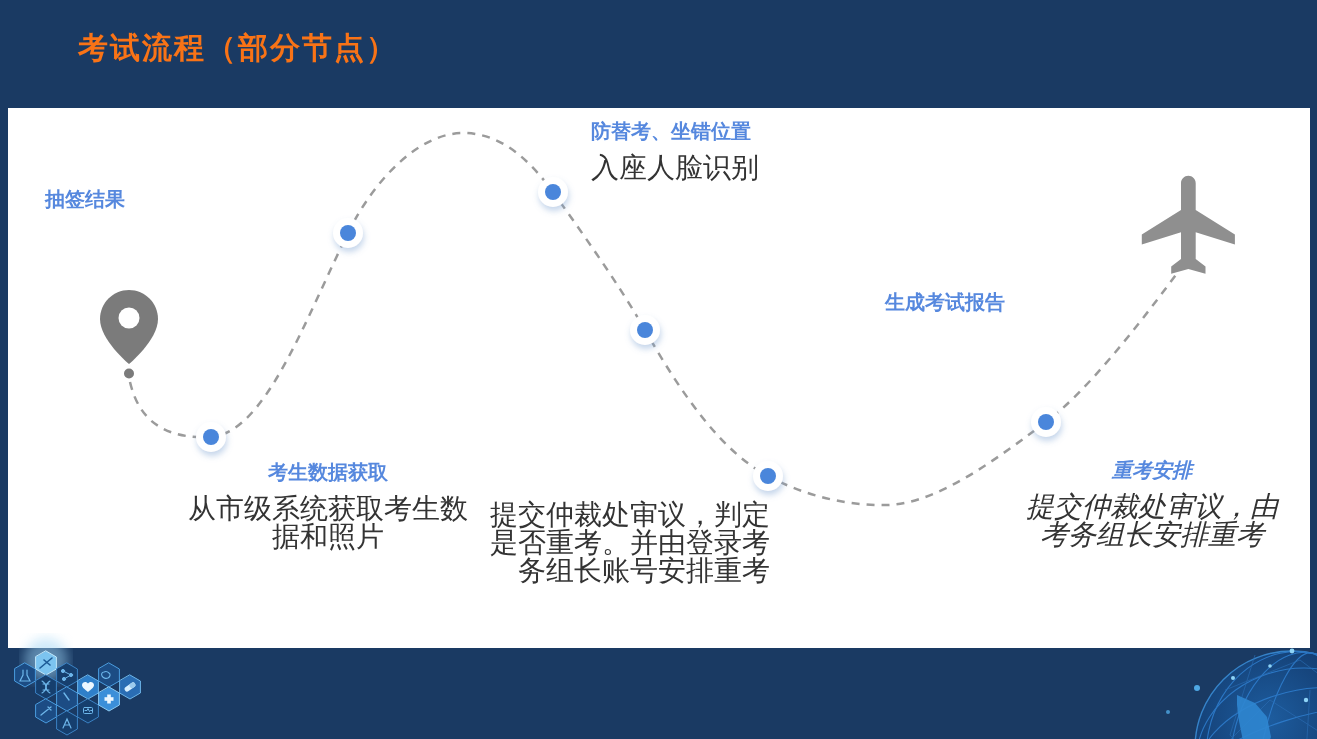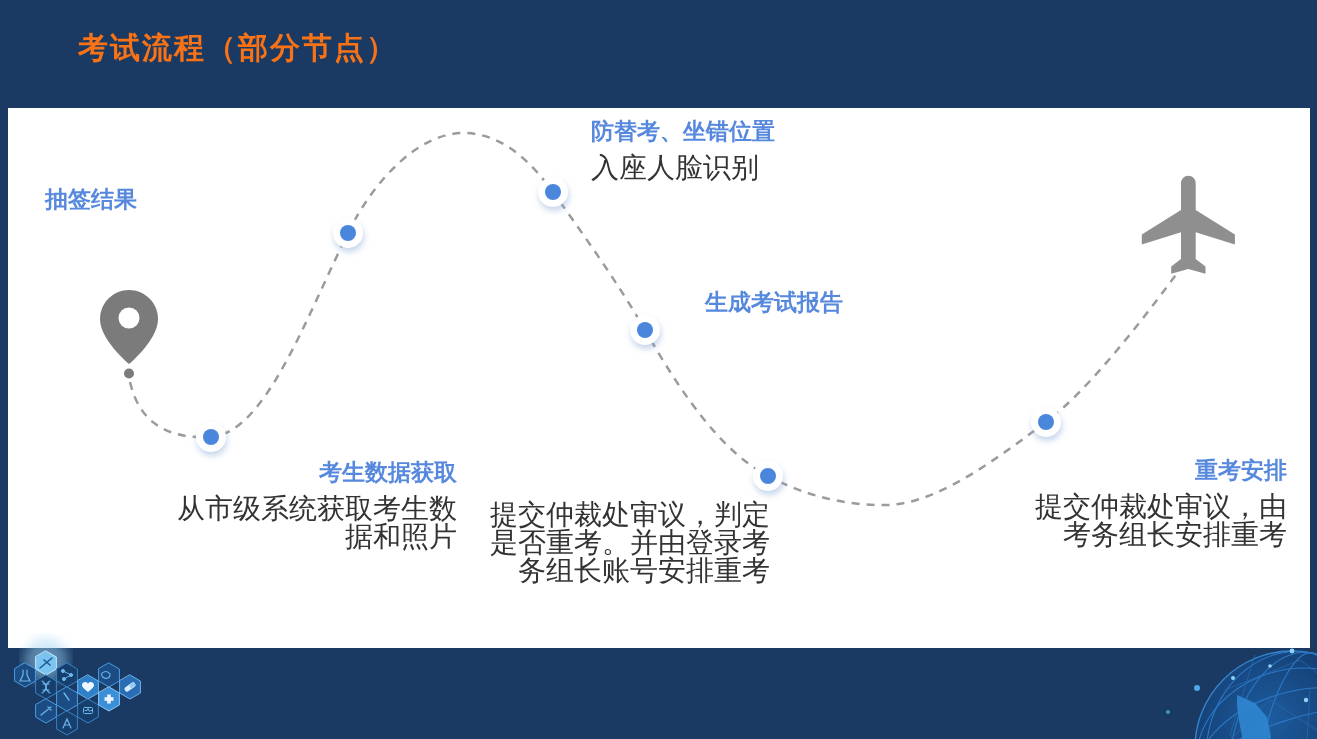--- a/index.html
+++ b/index.html
@@ -13,32 +13,32 @@
     background:#FFFFFF;
   }
   .slide-title{
     position:absolute;left:78px;top:28px;
     font-size:30px;font-weight:bold;color:#f97316;letter-spacing:2px;
     margin:0;
   }
   .flow-svg{position:absolute;left:0;top:0;pointer-events:none;}
   .node{position:absolute;}
   .node-title{
-    font-size:23px;font-weight:bold;color:#5688DE;
+    font-size:20px;font-weight:bold;color:#5688DE;
     line-height:30px;margin:0 0 8px 0;
   }
   .node-desc{
     font-size:28px;color:#333333;line-height:28px;margin:0;
   }
   .n1{left:45px;top:184px;width:280px;text-align:left;}
   .n2{left:591px;top:116px;width:330px;text-align:left;}
-  .n3{left:705px;top:287px;width:300px;text-align:left;}
-  .n4{left:177px;top:457px;width:280px;text-align:right;}
+  .n3{left:705px;top:287px;width:300px;text-align:right;}
+  .n4{left:188px;top:457px;width:280px;text-align:center;}
   .n5{left:490px;top:501px;width:280px;text-align:right;}
-  .n6{left:1017px;top:455px;width:270px;text-align:right;}
+  .n6{left:1017px;top:455px;width:270px;text-align:center;font-style:italic;}
 </style>
 </head>
 <body>
 
 <div class="panel"></div>
 
 <h1 class="slide-title">考试流程（部分节点）</h1>
 
 <svg class="flow-svg" width="1317" height="739" viewBox="0 0 1317 739">
   <defs>

